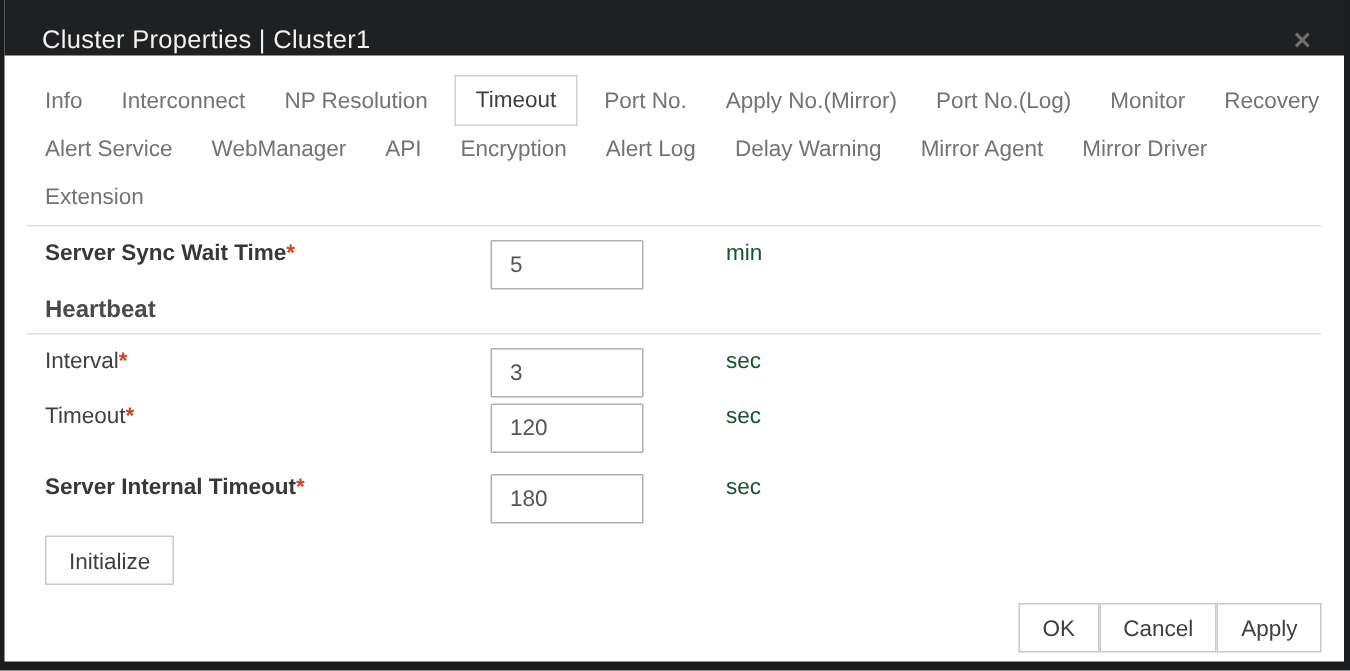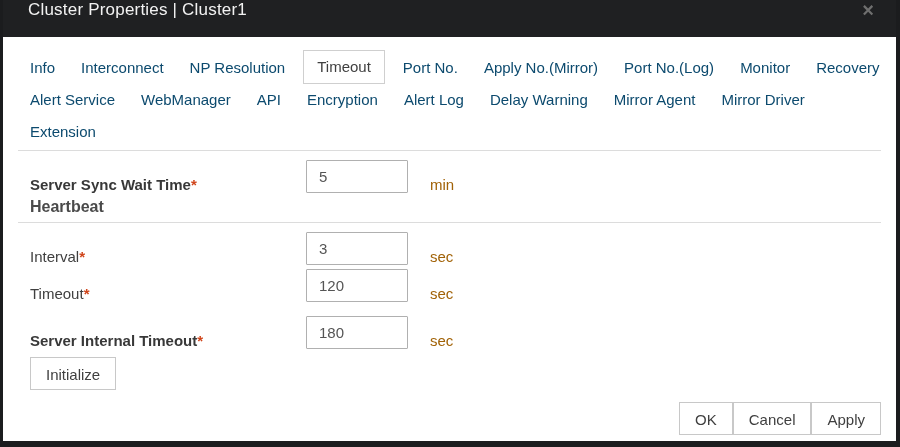--- a/index.html
+++ b/index.html
@@ -14,21 +14,21 @@
     position: absolute;
     left: 3px; top: 0;
     width: 893px; height: 441px;
     background: #ffffff;
   }
   
   .titlebar {
     height: 37px;
     background: #1f2022;
     display: flex;
-    align-items: flex-start;
+    align-items: flex-end;
     padding: 0 22px 0 25px;
   }
   .titlebar .title {
     color: #f2f2f2;
     font-size: 17px;
     letter-spacing: 0.2px;
   }
   .titlebar .close {
     margin-left: auto;
     color: #6f6f6f;
@@ -39,66 +39,67 @@
   }
   
   .tabs { padding: 14px 24px 0 27px; }
   .tab-row {
     display: flex;
     align-items: center;
     height: 32px;
     column-gap: 26px;
   }
   .tab {
-    color: #0c4a6e;
+    color: #737373;
     font-size: 15px;
     white-space: nowrap;
     cursor: pointer;
   }
   .tab.active {
     color: #3f3f3f;
     background: #fff;
     border: 1px solid #cfcfcf;
     padding: 7px 13px 8px 13px;
     margin: 0 -8px;
   }
   .divider {
     border-top: 1px solid #dcdcdc;
     margin: 3px 15px 0 15px;
   }
   
   .content { padding: 0 15px; }
   .field-row {
     display: flex;
-    align-items: flex-end;
+    align-items: flex-start;
     padding-left: 12px;
     margin-top: 9px;
+    gap: 21px;
   }
   .field-label {
     width: 276px;
     font-size: 15px;
     color: #3f3f3f;
   }
   .field-label.bold { font-weight: bold; color: #383838; }
   .required { color: #d0451b; font-weight: bold; }
   .txt {
     width: 102px;
     height: 33px;
     border: 1px solid #b0b0b0;
     border-radius: 1px;
     font-family: "Liberation Sans", "DejaVu Sans", sans-serif;
     font-size: 15px;
     color: #555555;
     padding: 0 8px 0 12px;
     background: #fff;
   }
   .unit {
-    margin-left: 22px;
-    font-size: 15px;
-    color: #a16207;
+    margin-left: 34px;
+    font-size: 15px;
+    color: #14532d;
   }
   .section-header {
     margin-top: 5px;
     padding: 0 0 6px 12px;
     font-size: 16px;
     font-weight: bold;
     color: #4a4a4a;
     border-bottom: 1px solid #dcdcdc;
   }
   .row-gap-lg { margin-top: 14px; }

